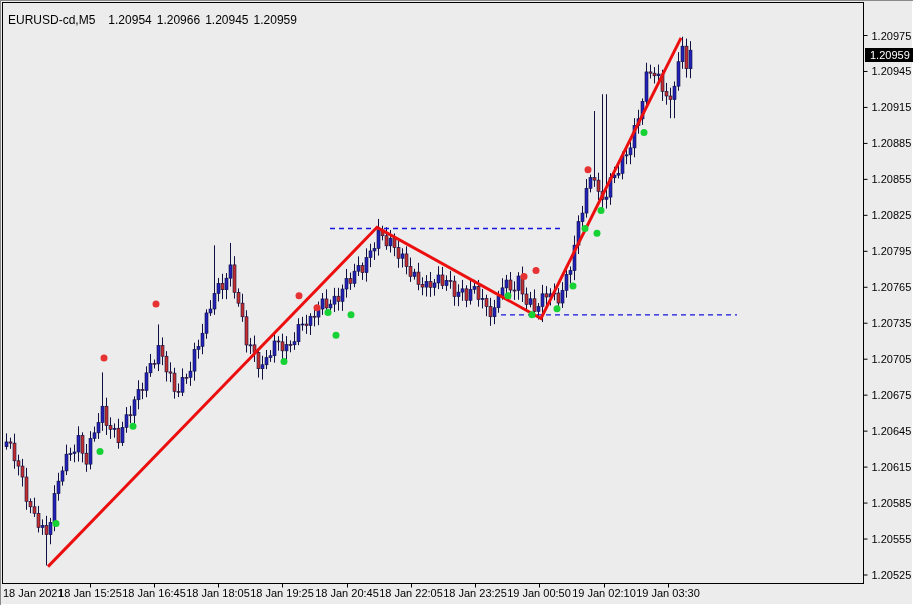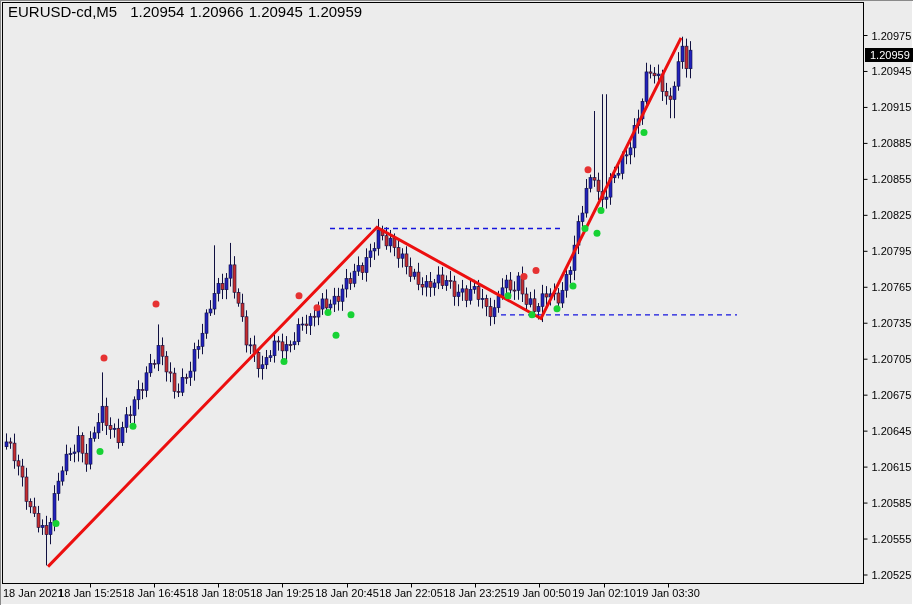--- a/index.html
+++ b/index.html
@@ -3,21 +3,21 @@
 <meta charset="utf-8">
 <style>
   html,body{margin:0;padding:0;background:#d8d8d8;}
   .window{
     position:relative;width:913px;height:605px;background:#ececec;
     font-family:"Liberation Sans",sans-serif;color:#000;overflow:hidden;
     box-shadow:inset 1px 1px 0 #8a8a8a, inset -1px -1px 0 #ffffff;
   }
   svg text{font-family:"Liberation Sans",sans-serif;font-size:11px;fill:#000;}
   .quote-line{
-    position:absolute;left:8px;top:3px;font-size:15px;white-space:nowrap;z-index:5;
+    position:absolute;left:8px;top:13px;font-size:12px;white-space:nowrap;z-index:5;
   }
   .quote-line .sym{margin-right:8px;}
   .quote-line .q{margin-left:5px;}
   .price-box{
     position:absolute;left:865px;width:48px;height:14px;background:#000;color:#fff;
     font-size:11px;line-height:14px;padding-left:5px;z-index:6;
   }
 </style>
 </head>
 <body>

